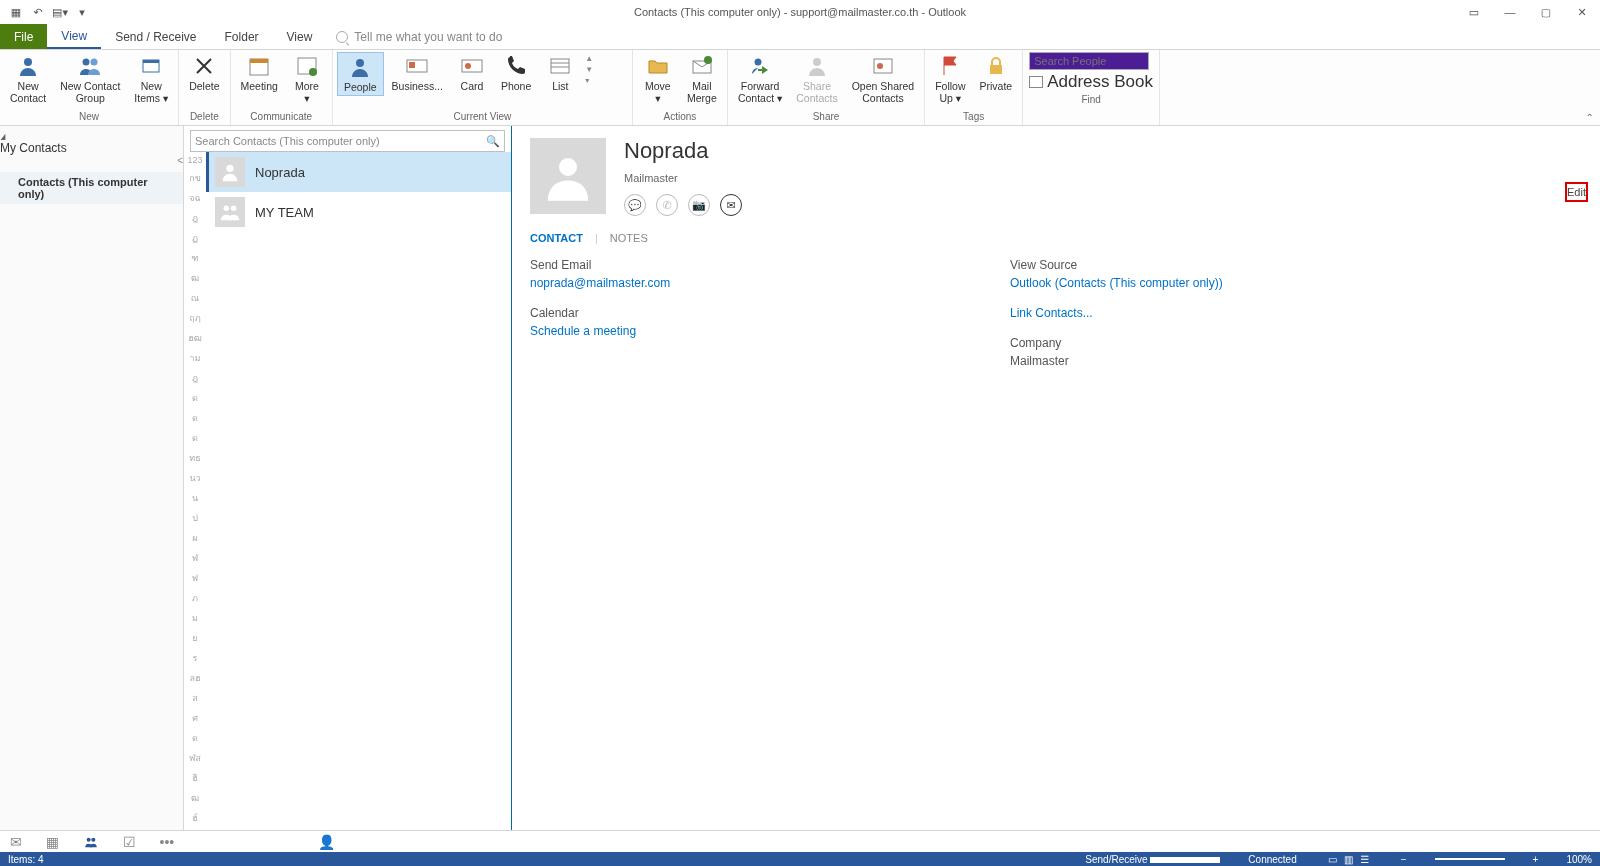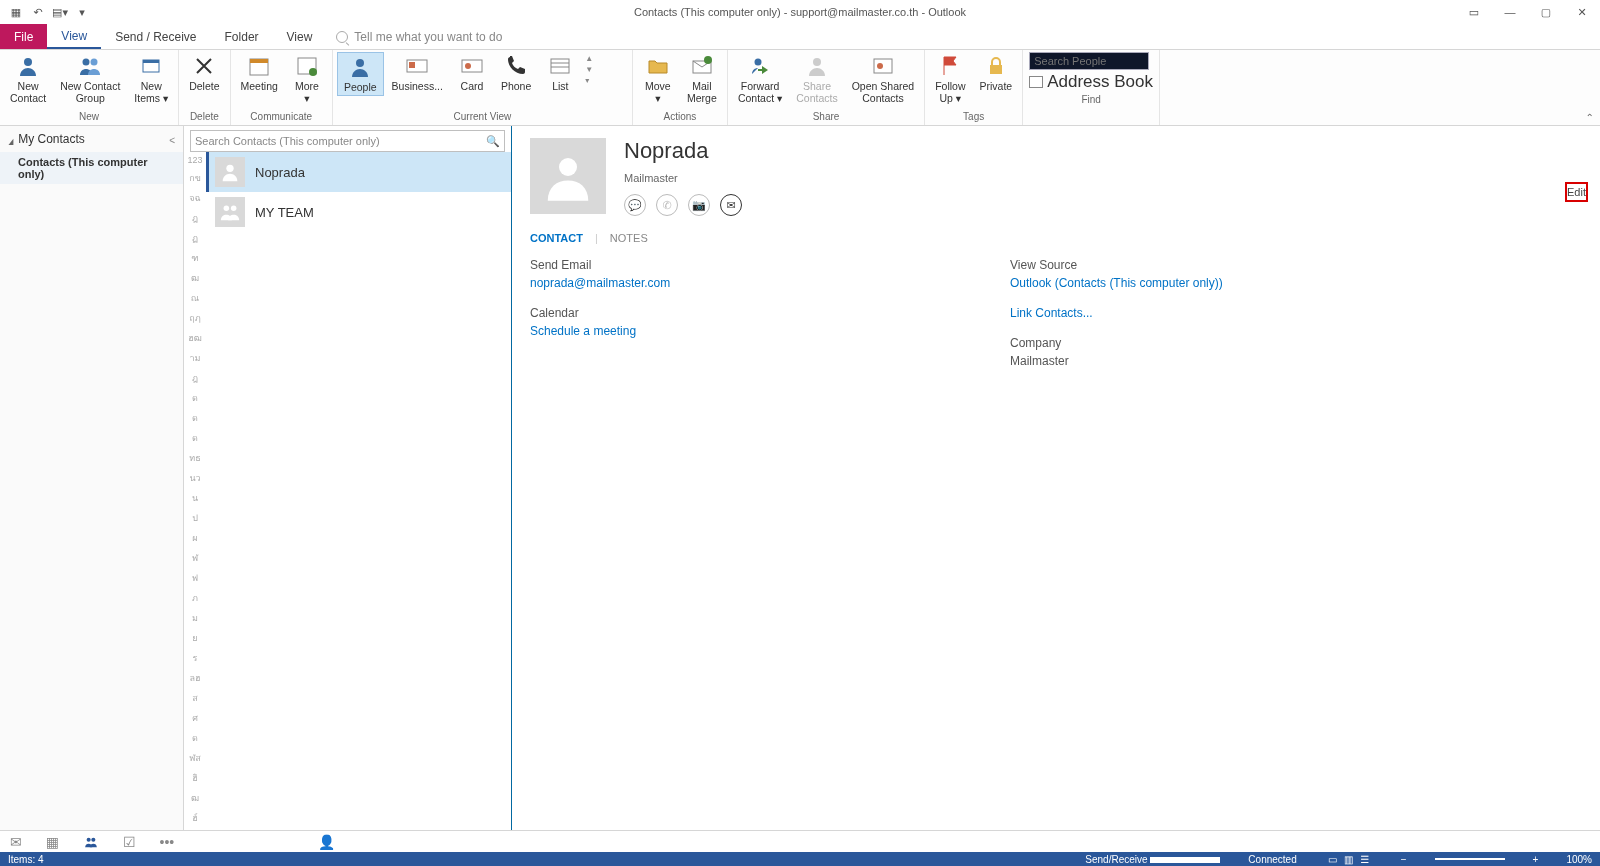--- a/index.html
+++ b/index.html
@@ -9,47 +9,47 @@
 .titlebar { height: 24px; display: flex; align-items: center; font-size: 11px; position: relative; background: #fff; }
 .titlebar .qat { display: flex; gap: 6px; padding-left: 8px; }
 .titlebar .qat span { width: 16px; height: 16px; display: inline-flex; align-items: center; justify-content: center; color: #555; }
 .titlebar .title { position: absolute; left: 50%; transform: translateX(-50%); color: #555; }
 .titlebar .wincontrols { margin-left: auto; display: flex; }
 .titlebar .wincontrols span { width: 36px; height: 24px; display: inline-flex; align-items: center; justify-content: center; color: #555; }
 
 
 .tabrow { height: 26px; display: flex; align-items: stretch; border-bottom: 1px solid #d6d6d6; font-size: 12px; }
 .tabrow .tab { padding: 0 14px; display: flex; align-items: center; color: #444; cursor: pointer; }
-.tabrow .tab.file { background: #be185d; color: #fff; }
+.tabrow .tab.file { background: #4d7c0f; color: #fff; }
 .tabrow .tab.active { color: #2a579a; border-bottom: 2px solid #2a579a; }
 .tabrow .tellme { margin-left: 10px; display: flex; align-items: center; gap: 6px; color: #888; }
 .tellme-icon { width: 12px; height: 12px; border: 1px solid #aaa; border-radius: 50%; position: relative; }
 .tellme-icon::after { content: ""; position: absolute; width: 1px; height: 4px; background: #aaa; bottom: -4px; right: -1px; transform: rotate(-45deg); }
 
 
 .ribbon { height: 76px; display: flex; border-bottom: 1px solid #d6d6d6; background: #fdfdfd; position: relative; }
 .ribbon .group { border-right: 1px solid #e5e5e5; display: flex; flex-direction: column; }
 .ribbon .group .btns { flex: 1; display: flex; align-items: flex-start; padding: 2px 4px 0; gap: 2px; }
 .ribbon .group .label { height: 14px; font-size: 10px; color: #666; text-align: center; }
 .rbtn { display: flex; flex-direction: column; align-items: center; justify-content: flex-start; padding: 2px 6px; font-size: 10.5px; color: #333; text-align: center; min-width: 42px; cursor: pointer; line-height: 1.15; }
 .rbtn.disabled { color: #aaa; }
 .rbtn .ico { width: 24px; height: 24px; margin-bottom: 2px; display: flex; align-items: center; justify-content: center; }
 .rbtn.active { background: #cde6f7; border: 1px solid #9ac3e6; }
 svg { display: block; }
 .ribbon .findcol { display: flex; flex-direction: column; padding: 2px 6px; gap: 2px; }
-.searchpeople { width: 120px; height: 18px; border: 1px solid #aab; font-size: 11px; padding: 0 4px; color: #888; background: #0f172a; }
+.searchpeople { width: 120px; height: 18px; border: 1px solid #aab; font-size: 11px; padding: 0 4px; color: #888; background: #4c1d95; }
 .addrbook { font-size: 17px; color: #333; display: flex; align-items: center; gap: 4px; }
 .addrbook .abico { width: 14px; height: 12px; background: linear-gradient(#fff,#fff) padding-box, #888; border: 1px solid #888; }
 .ribbon .collapse { position: absolute; right: 6px; bottom: 2px; font-size: 10px; color: #666; cursor: pointer; }
 
 
 .main { display: flex; height: calc(866px - 24px - 26px - 76px - 22px - 14px); }
 
 .navpane { width: 184px; border-right: 1px solid #d6d6d6; background: #fafafa; display: flex; flex-direction: column; }
-.navpane .hdr { padding: 6px 8px; font-size: 12px; color: #333; display: flex; align-items: flex-end; }
+.navpane .hdr { padding: 6px 0; font-size: 12px; color: #333; display: flex; align-items: flex-start; flex-direction: column; }
 .navpane .hdr::before { content: "◢"; font-size: 8px; margin-right: 4px; color: #666; transform: scaleX(0.8); }
 .navpane .hdr .collapsebtn { margin-left: auto; font-size: 10px; color: #888; }
 .navpane .folder { padding: 4px 18px; font-size: 11px; font-weight: bold; color: #333; background: #eef3f8; }
 
 .listpane { width: 328px; border-right: 1px solid #0369a1; display: flex; flex-direction: column; }
 .listpane .search { height: 22px; margin: 4px 6px 0; border: 1px solid #bfbfbf; display: flex; align-items: center; padding: 0 4px; font-size: 11px; color: #888; }
 .listpane .search .mag { margin-left: auto; color: #2a579a; }
 .listpane .listbody { flex: 1; display: flex; overflow: hidden; }
 .alpha { width: 22px; background: #fff; font-size: 9px; color: #aaa; text-align: center; display: flex; flex-direction: column; }
 .alpha span { flex: 0 0 auto; padding: 3px 0; }

